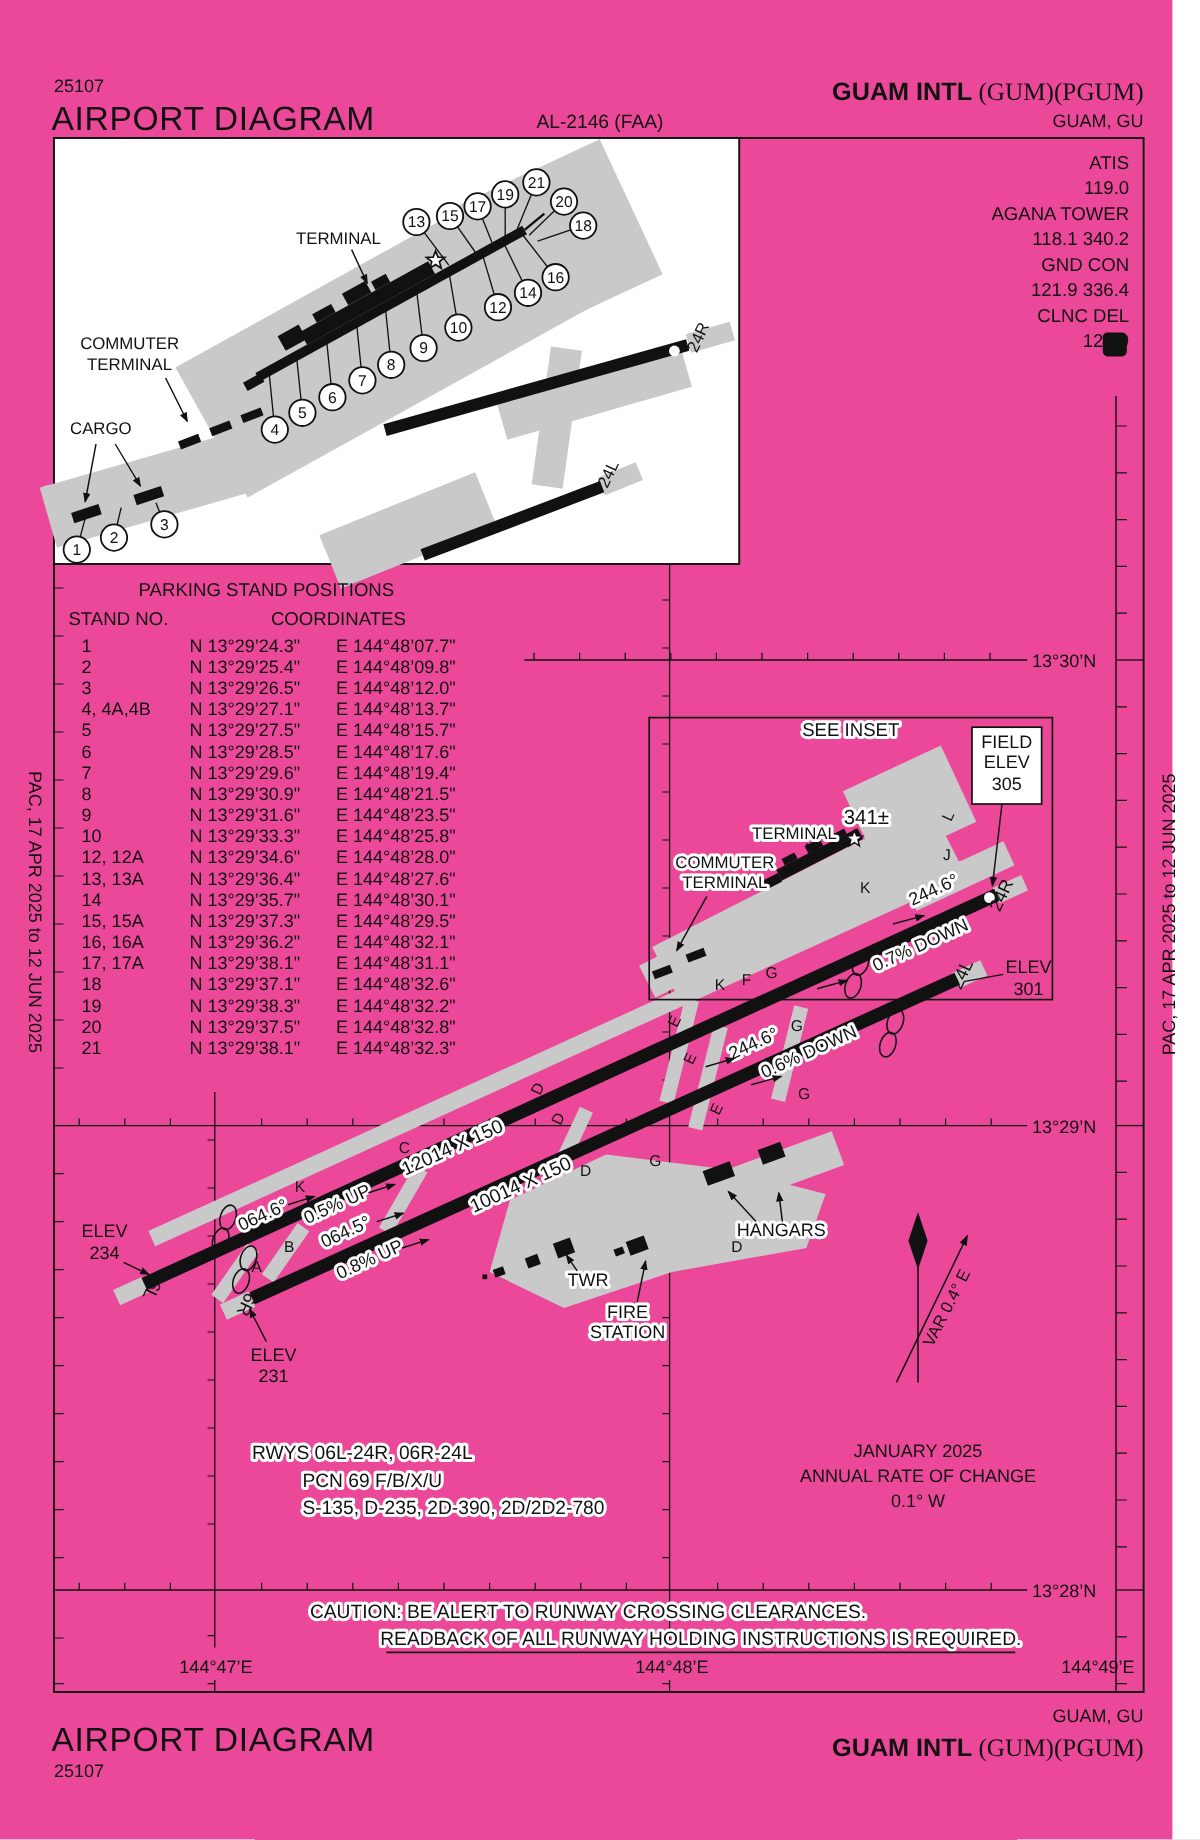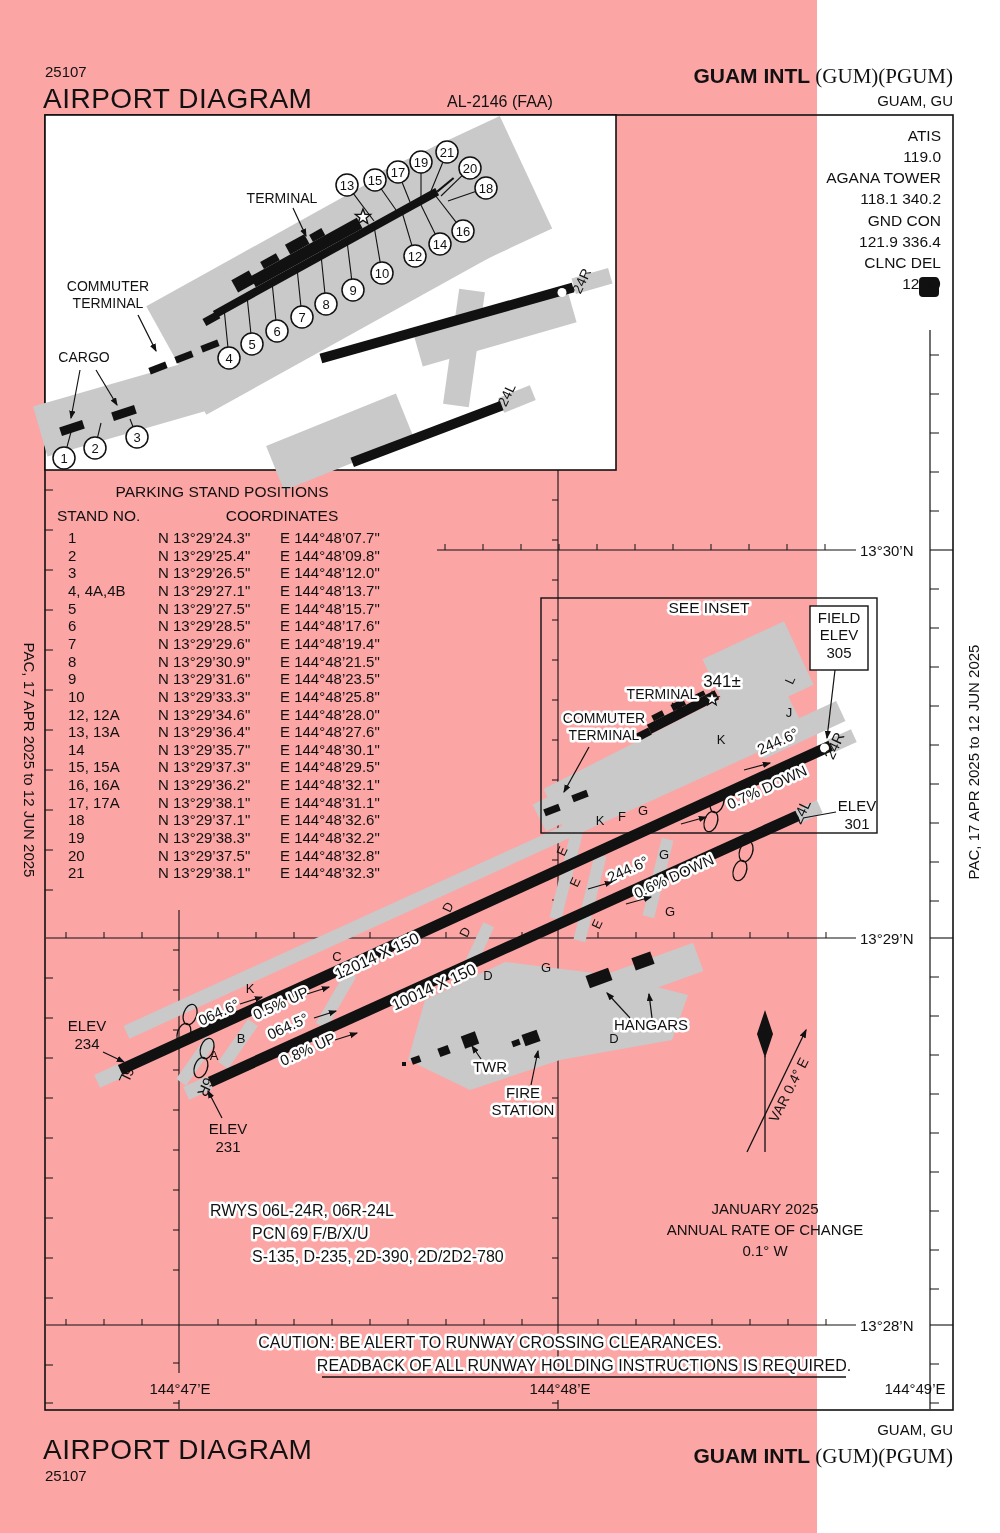--- a/index.html
+++ b/index.html
@@ -1,16 +1,16 @@
 <!DOCTYPE html>
 <html><head>
 <meta charset="utf-8">
 <style>
   html,body{margin:0;padding:0;background:#fff;}
-  .page{width:817px;height:1533px;position:relative;background:#fca5a5;}
+  .page{width:977px;height:1533px;position:relative;background:#ec4899;}
   svg{display:block;}
   text{font-family:"Liberation Sans",sans-serif;fill:#111;}
   .ln{stroke:#111;fill:none;}
   .rwy{fill:#111;}
   .apr{fill:#c9c9c9;}
   .bld{fill:#111;}
   .halo{paint-order:stroke;stroke:#fff;stroke-width:5px;stroke-linejoin:round;}
   .ttl{letter-spacing:.5px;}
 </style>
 </head>

